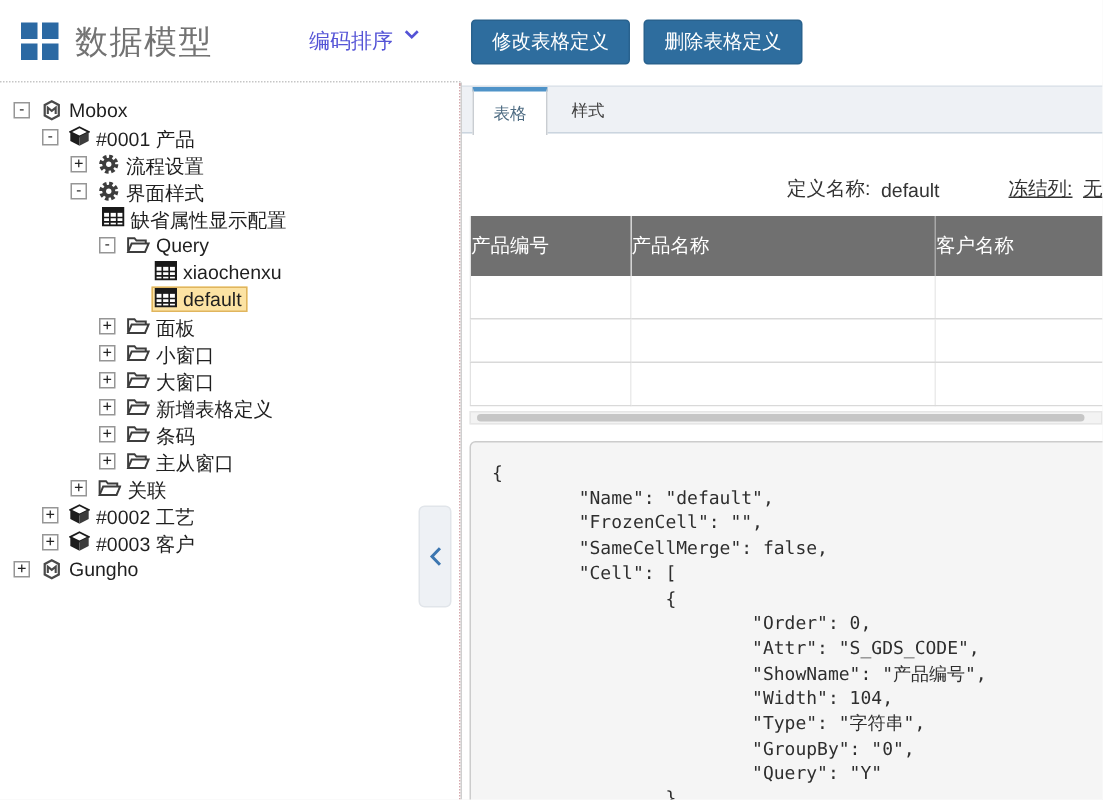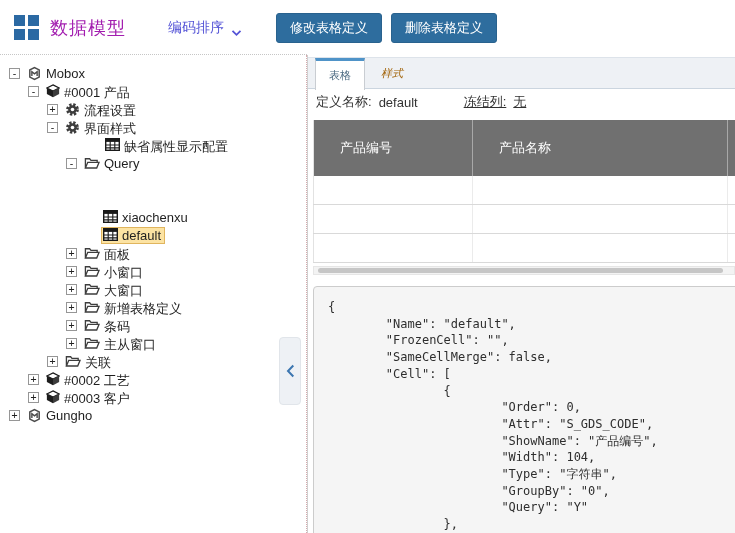--- a/index.html
+++ b/index.html
@@ -5,22 +5,22 @@
   html,body{margin:0;padding:0;}
   body{
     width:735px;height:533px;overflow:hidden;position:relative;
     background:#fff;font-family:"Liberation Sans",sans-serif;
     -webkit-font-smoothing:antialiased;
   }
   
   .header{height:55px;display:flex;align-items:center;background:#fff;}
   .logo{margin-left:14px;display:grid;grid-template-columns:11px 11px;grid-template-rows:11px 11px;gap:3px;}
   .logo div{background:#2b69a3;}
-  .title{margin-left:11px;font-size:18px;color:#a21caf;letter-spacing:1px;}
-  .sort{margin-left:42px;display:flex;align-items:flex-end;gap:7px;font-size:14px;color:#5453d6;cursor:pointer;}
+  .title{margin-left:11px;font-size:22px;color:#737373;letter-spacing:1px;}
+  .sort{margin-left:64px;display:flex;align-items:flex-start;gap:7px;font-size:14px;color:#5453d6;cursor:pointer;}
   .toolbar{margin-left:34px;display:flex;gap:9px;}
   .btn{
     background:#2e6d9e;border:1px solid #29628e;color:#fff;font-size:13px;
     font-family:"Liberation Sans",sans-serif;height:30px;padding:0 13px;border-radius:3px;
     display:flex;align-items:center;gap:7px;cursor:pointer;
   }
   .hdr-divider{position:absolute;left:0;top:54px;width:307px;border-top:1px dotted #c6c6c6;}
   
   .main{position:absolute;top:55px;left:0;right:0;bottom:0;display:flex;}
   .left-pane{width:307px;position:relative;border-right:1px dotted #d6a9ad;box-sizing:border-box;}
@@ -44,30 +44,30 @@
   .right-pane{flex:1;min-width:0;border-left:1px solid #cfcfcf;position:relative;}
   .tab-strip{
     margin-top:2px;height:30px;background:#eef1f5;border-top:1px solid #dde3ea;
     border-bottom:1px solid #cbd5df;display:flex;align-items:stretch;padding-left:7px;box-sizing:content-box;
   }
   .tab{display:flex;align-items:center;font-size:11px;cursor:pointer;}
   .tab.active{
     background:#fff;border:1px solid #c9cdd2;border-top:3px solid #4f93c8;border-bottom:none;
     margin-bottom:-2px;padding:0 13px;color:#4d6b82;position:relative;z-index:2;
   }
-  .tab.inactive{padding:0 16px;color:#a16207;font-style:italic;}
-  .info-row{margin:4px 0 0 8px;font-size:13px;color:#333;display:flex;align-items:center;}
+  .tab.inactive{padding:0 16px;color:#404040;}
+  .info-row{margin:28px 0 0 8px;font-size:13px;color:#333;display:flex;align-items:center;justify-content:flex-end;}
   .info-row .val{margin-left:7px;}
   .info-row .group2{margin-left:46px;display:flex;text-decoration:underline;}
   
   .grid-wrap{margin:9px 0 0 5px;overflow:hidden;}
   table.grid{border-collapse:collapse;table-layout:fixed;width:668px;border-left:1px solid #e2e2e2;}
   table.grid th{
     background:#707070;color:#fff;font-size:13px;font-weight:400;text-align:left;
-    height:56px;padding:0 26px;border-right:1px solid #a8a8a8;white-space:nowrap;overflow:hidden;
+    height:40px;padding:0 0;border-right:1px solid #a8a8a8;white-space:nowrap;overflow:hidden;
   }
   table.grid td{height:26px;background:#fff;border-bottom:1px solid #d9d9d9;border-right:1px solid #ebebeb;}
   .hscroll{margin:3px 0 0 5px;height:9px;background:#f3f3f3;border:1px solid #e6e6e6;position:relative;box-sizing:border-box;}
   .hthumb{position:absolute;left:4px;top:1px;height:5px;width:405px;background:#c6c6c6;border-radius:3px;cursor:pointer;}
   
   .code-box{
     margin:11px -60px 0 5px;height:800px;background:#f5f5f5;border:1px solid #cccccc;
     border-radius:4px;padding:12px 0 0 14px;box-sizing:border-box;
   }
   .code-line{
@@ -153,21 +153,21 @@
             <span class="ticon">
               <svg width="15" height="15" viewBox="0 0 16 16">
                 <circle cx="8" cy="8" r="5.2" fill="none" stroke="#3d3d3d" stroke-width="3.2" stroke-dasharray="2.4 1.7"></circle>
                 <circle cx="8" cy="8" r="4.6" fill="#3d3d3d"></circle>
                 <circle cx="8" cy="8" r="1.9" fill="#ffffff"></circle>
               </svg>
             </span>
             <span class="tlabel">界面样式</span>
           </span>
         </div>
-        <div class="tree-row" style="padding-left: 87px;">
+        <div class="tree-row" style="padding-left: 50px;">
           <span class="expander noexp"></span>
           <span class="node">
             <span class="ticon">
               <svg width="15" height="13" viewBox="0 0 15 13">
                 <rect x="0.7" y="0.7" width="13.6" height="11.6" fill="#ffffff" stroke="#1a1a1a" stroke-width="1.4"></rect>
                 <rect x="0.7" y="0.7" width="13.6" height="3.2" fill="#1a1a1a"></rect>
                 <path d="M0.7 7 H14.3 M0.7 9.9 H14.3 M5.2 1 V12.3 M9.8 1 V12.3" stroke="#1a1a1a" stroke-width="1.1" fill="none"></path>
               </svg>
             </span>
             <span class="tlabel">缺省属性显示配置</span>
@@ -178,21 +178,21 @@
           <span class="node">
             <span class="ticon">
               <svg width="16" height="14" viewBox="0 0 17 14">
                 <path d="M1.5 12 V2.5 H6 L7.4 4.2 H14 V6.3" fill="none" stroke="#3d3d3d" stroke-width="1.4"></path>
                 <path d="M1.5 12.3 L4 6.3 H16 L13.5 12.3 Z" fill="#ffffff" stroke="#3d3d3d" stroke-width="1.4"></path>
               </svg>
             </span>
             <span class="tlabel">Query</span>
           </span>
         </div>
-        <div class="tree-row" style="padding-left: 85px; margin-top: 36px;">
+        <div class="tree-row" style="padding-left: 85px;">
           <span class="expander noexp"></span>
           <span class="node">
             <span class="ticon">
               <svg width="15" height="13" viewBox="0 0 15 13">
                 <rect x="0.7" y="0.7" width="13.6" height="11.6" fill="#ffffff" stroke="#1a1a1a" stroke-width="1.4"></rect>
                 <rect x="0.7" y="0.7" width="13.6" height="3.2" fill="#1a1a1a"></rect>
                 <path d="M0.7 7 H14.3 M0.7 9.9 H14.3 M5.2 1 V12.3 M9.8 1 V12.3" stroke="#1a1a1a" stroke-width="1.1" fill="none"></path>
               </svg>
             </span>
             <span class="tlabel">xiaochenxu</span>

